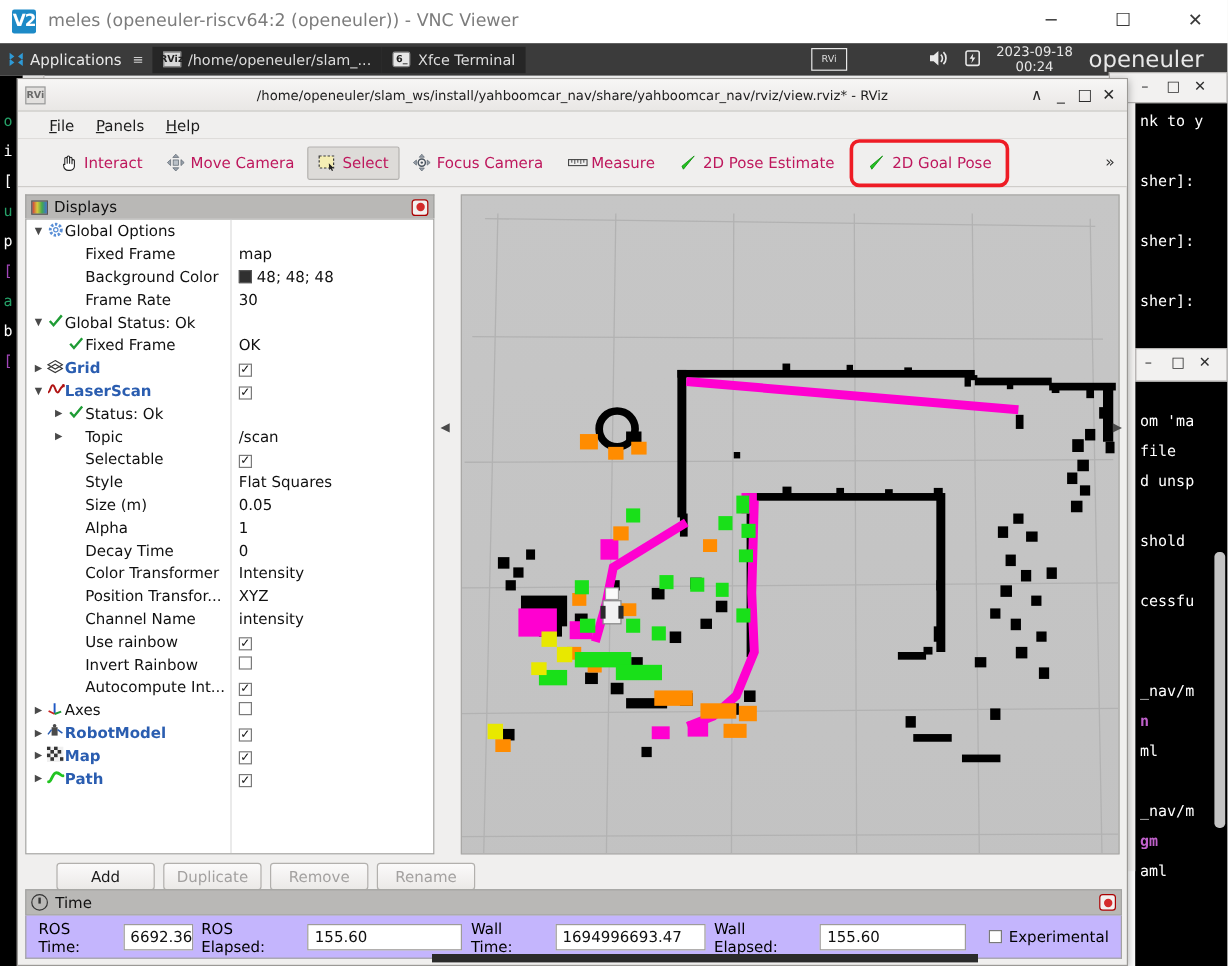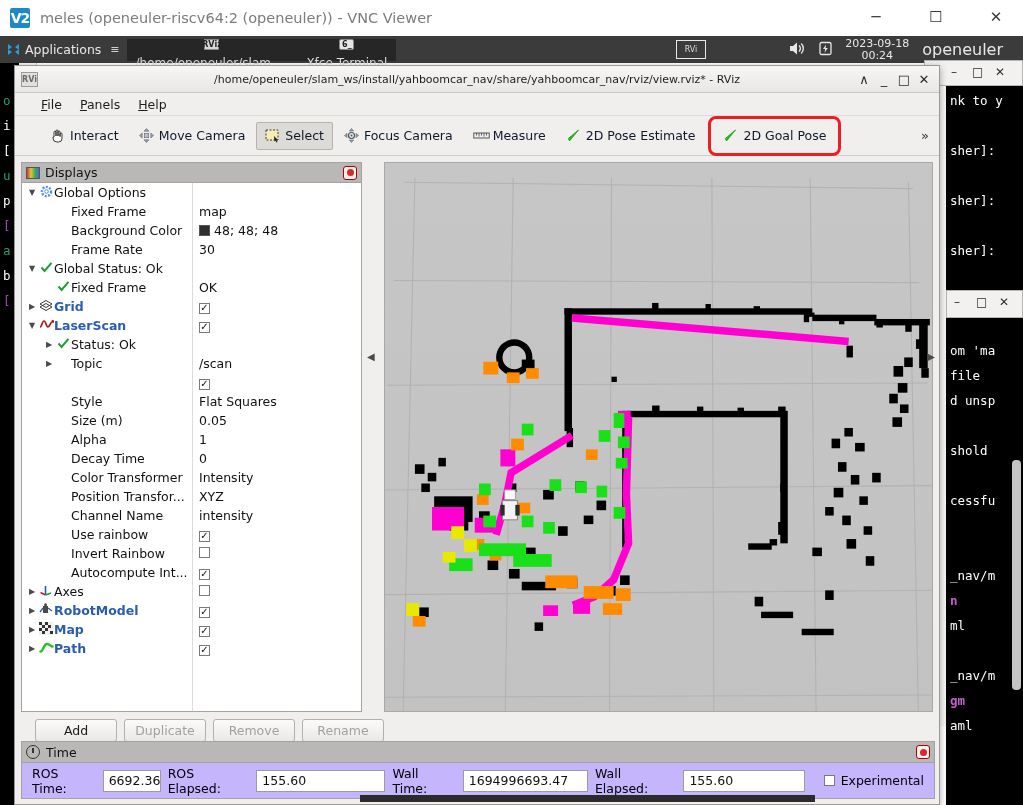--- a/index.html
+++ b/index.html
@@ -29,35 +29,35 @@
   #taskbar{
     position:absolute; left:0; top:36px; width:1023px; height:27px;
     background:#3b3b3b; color:#e8e8e8; display:flex; align-items:center;
     font-size:12.5px;
   }
   .tb-apps{ display:flex; align-items:center; gap:5px; padding:0 7px; height:100%;}
   .tb-mouse{ width:13px;height:13px;display:inline-block; position:relative;}
   .tb-hamb{ color:#cfcfcf; font-size:11px; margin-left:4px;}
   .tb-win{
     background:#262626; height:22px; display:flex; align-items:center;
-    gap:6px; padding:0 9px; color:#dcdcdc; font-size:12px;flex-direction:column;
+    gap:6px; padding:0 9px; color:#dcdcdc; font-size:12px;
   }
   .tb-winicon{
     width:15px;height:13px;background:#d8d8d8;color:#222;font-size:8px;
     display:flex;align-items:center;justify-content:center;border:1px solid #888;
     font-weight:bold;
   }
   .tb-winicon.term{ background:#e6e6e6; border-radius:2px;}
   .tb-minibtn{
     position:absolute; left:676px; top:40px; width:30px; height:19px;
     background:#3b3b3b; border:1px solid #e8e8e8; color:#ddd; font-size:8px;
     display:flex;align-items:center;justify-content:center;
   }
   #tb-clock{ text-align:center; line-height:12px; font-size:11px;}
-  #tb-user{ font-size:16px; }
+  #tb-user{ font-size:19px; }
 
   
   .term-bg{
     position:absolute; background:#000; color:#fff;
     font-family:"DejaVu Sans Mono","Liberation Mono",monospace;
     font-size:12.5px; line-height:25px; overflow:hidden; white-space:pre;
   }
   #term-left{ left:0; top:63px; width:19px; height:742px; padding-left:3px;}
   #term-left .g{color:#26a269;} #term-left .m{color:#a347ba;}
   #term-right{ left:946px; top:63px; width:77px; height:742px; padding-left:4px;}
@@ -108,21 +108,21 @@
   }
   #menubar span{ cursor:default; }
 
   
   #toolbar{
     height:40px; background:#f0efee; display:flex; align-items:center;
     padding-left:26px; gap:2px; border-bottom:1px solid #cfcdca; position:relative;
   }
   .tool{
     display:flex; align-items:center; gap:5px; height:28px; padding:0 8px;
-    font-size:12.5px; color:#0f172a; border:1px solid transparent; border-radius:2px;
+    font-size:12.5px; color:#be185d; border:1px solid transparent; border-radius:2px;
   }
   .tool.active{ background:#dddbd8; border:1px solid #b4b2af; }
   .tool.boxed{ outline:3px solid #ee1c25; outline-offset:3px; }
   .tool-ic{ width:15px; height:15px; display:inline-block; position:relative; }
   #tb-more{ margin-left:auto; margin-right:10px; color:#333; font-size:13px;}
 
   
   #rviz-body{ display:flex; height:556px; padding:6px 6px 0 6px; gap:0; }
 
   
@@ -169,21 +169,21 @@
   #view3d{
     flex:1; margin-left:22px; background:#c4c4c4; border:1px solid #a9a8a6;
     position:relative; overflow:hidden;
   }
   #grid-svg{ position:absolute; inset:0; }
   #splitter-arrow-l{ position:absolute; left:352px; top:285px; color:#4a4a4a; font-size:10px;}
   #splitter-arrow-r{ position:absolute; right:4px; top:285px; color:#4a4a4a; font-size:10px;}
   #mapcanvas{ position:absolute; inset:0; }
 
   
-  #btnrow{ display:flex; gap:7px; padding:7px 6px 6px 20px; }
+  #btnrow{ display:flex; gap:7px; padding:7px 6px 6px 32px; }
   .dbtn{
     width:82px; height:23px; font-size:12.5px; color:#1b1b1b;
     background:linear-gradient(#fbfafa,#ebe9e7); border:1px solid #b2b0ad;
     border-radius:3px; display:flex; align-items:center; justify-content:center;
   }
   .dbtn.dis{ color:#a3a1a0; }
   #grip{ position:absolute; left:460px; top:733px; color:#999; font-size:9px; letter-spacing:1px;}
 
   
   #timepanel{ position:absolute; left:6px; top:675px; width:914px; }
@@ -495,20 +495,21 @@
             </div>
             <div class="row">
               <span class="arrow" style="margin-left: 21px;">▶</span>
               <span class="ico"></span>
               <span class="lbl">Topic</span>
               <span class="val">/scan</span>
             </div>
             <div class="row">
               <span class="arrow" style="margin-left: 21px;"></span>
               <span class="ico"></span>
+              <span class="lbl">Selectable</span>
               <span class="val"><span class="check">✓</span></span>
             </div>
             <div class="row">
               <span class="arrow" style="margin-left: 21px;"></span>
               <span class="ico"></span>
               <span class="lbl">Style</span>
               <span class="val">Flat Squares</span>
             </div>
             <div class="row">
               <span class="arrow" style="margin-left: 21px;"></span>

